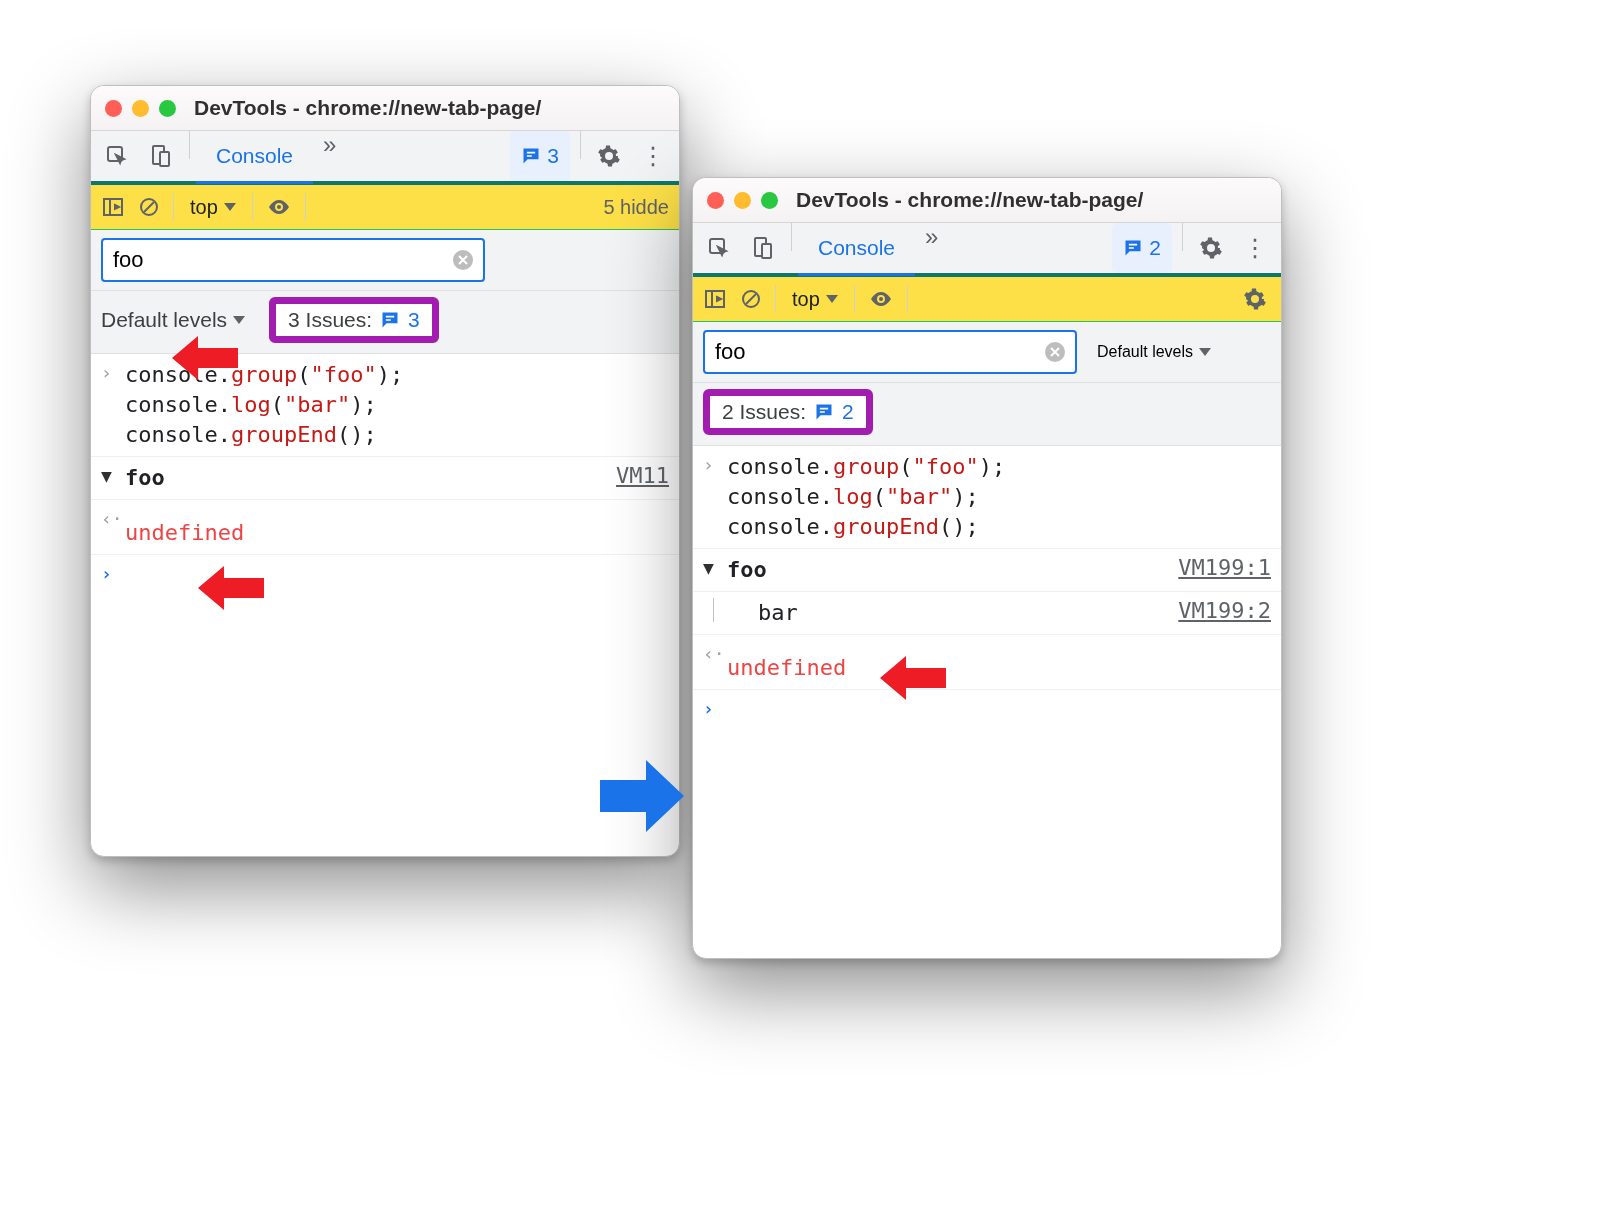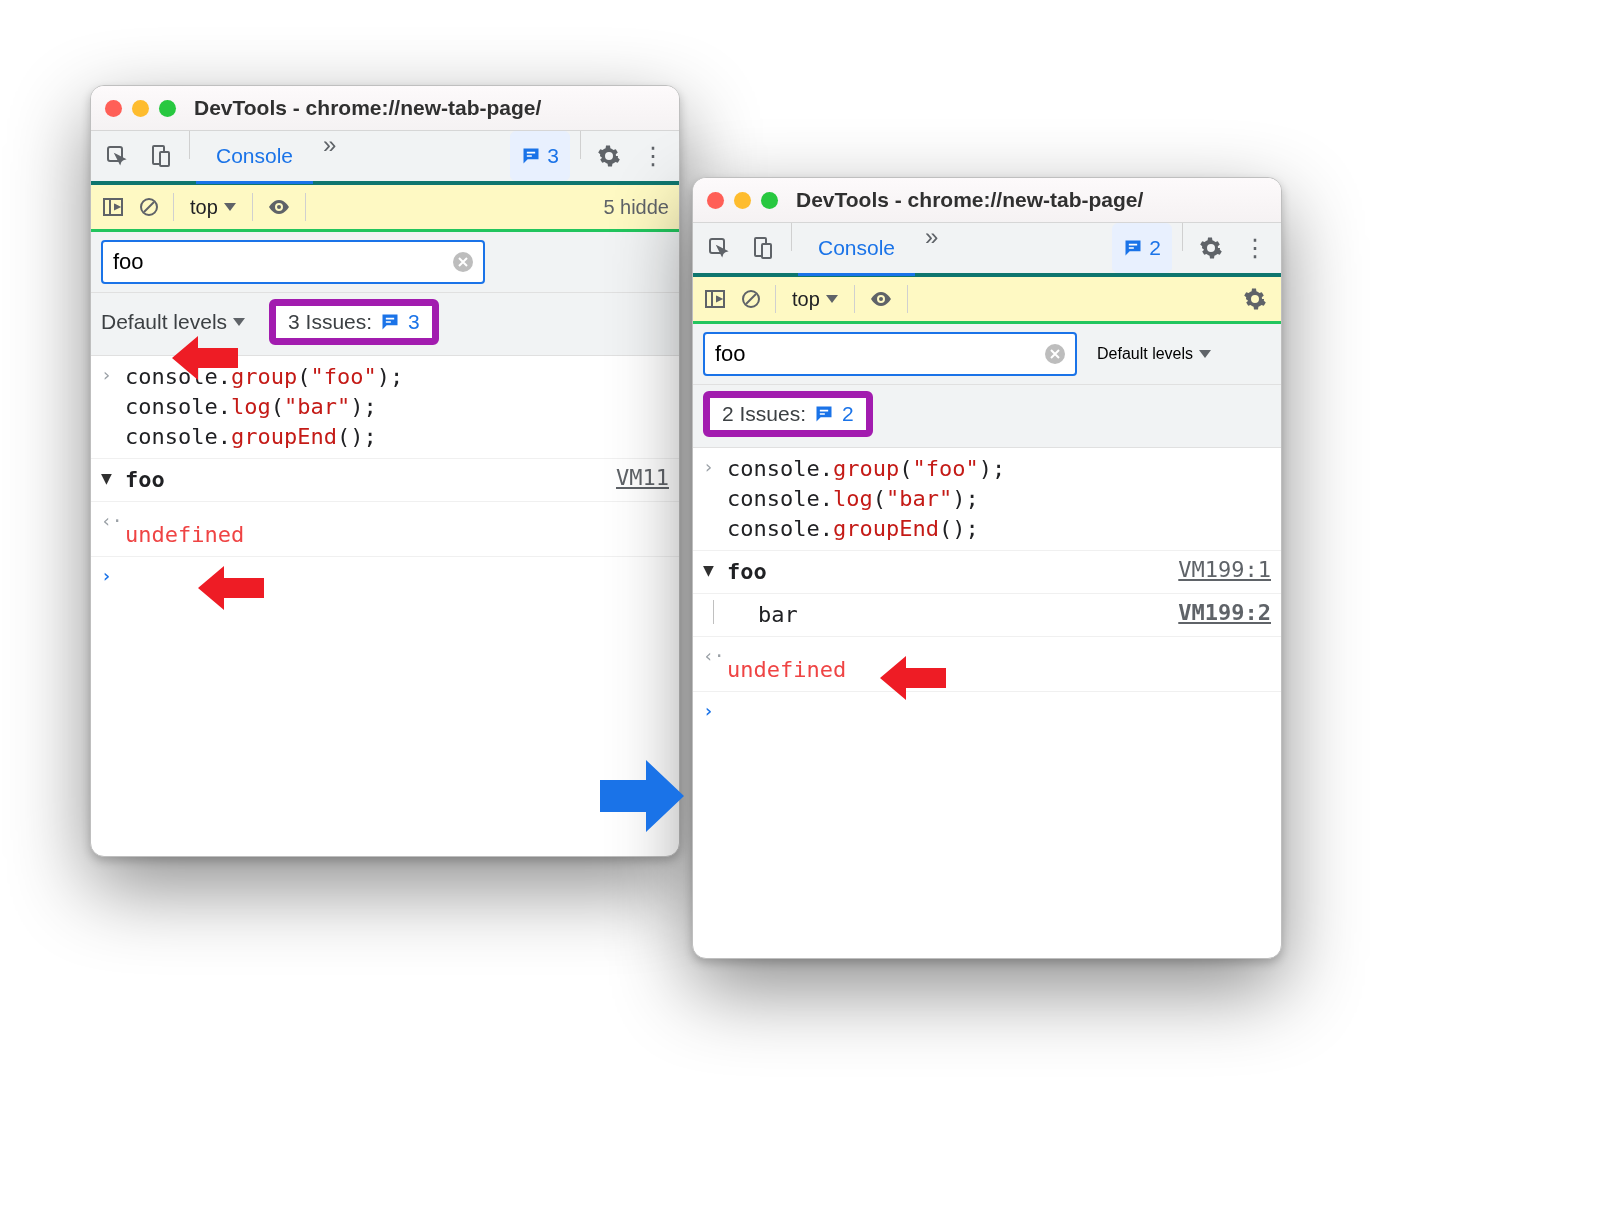--- a/index.html
+++ b/index.html
@@ -16,21 +16,21 @@
   .ttext{margin-left:8px;font-size:21px;font-weight:700;color:#303030;}
 
   .toolbar{height:50px;display:flex;border-bottom:4px solid #0f766e;background:#f1f3f4;padding:0 4px;}
   .tbtn{width:44px;height:50px;display:flex;align-items:center;justify-content:center;color:#5f6368;}
   .tbtn svg{width:24px;height:24px;}
   .tab{height:50px;display:flex;align-items:center;padding:0 20px;font-size:21px;color:#1a73e8;border-bottom:3px solid #1a73e8;font-weight:500;}
   .chev{font-size:24px;color:#5f6368;padding:0 10px;}
   .spacer{flex:1;}
   .badge{display:flex;align-items:center;gap:6px;background:#e8f0fe;border:1px solid #e8f0fe;border-radius:6px;padding:2px 10px;color:#1a73e8;font-size:21px;margin-right:4px;}
 
-  .ctoolbar{height:44px;display:flex;align-items:center;border-bottom:3px solid #22c55e;background:#fef9c3;padding:0 4px;font-size:20px;color:#202124;}
+  .ctoolbar{height:44px;display:flex;align-items:center;border-bottom:1px solid #22c55e;background:#fde047;padding:0 4px;font-size:20px;color:#202124;}
   .sep{width:1px;height:28px;background:#d0d0d0;margin:0 6px;}
   .drop{display:flex;align-items:center;gap:6px;padding:0 10px;}
   .tri{border-left:6px solid transparent;border-right:6px solid transparent;border-top:8px solid #5f6368;display:inline-block;}
 
   .filterbar{padding:8px 10px;border-bottom:1px solid #e0e0e0;background:#f1f3f4;display:flex;align-items:center;flex-wrap:wrap;gap:10px;}
   .filterinput{display:flex;align-items:center;border:2px solid #1a73e8;background:#fff;border-radius:4px;height:40px;width:380px;}
   .win-right .filterinput{width:370px;}
   .filterinput input{border:none;outline:none;font-size:22px;padding:0 10px;flex:1;font-family:inherit;background:transparent;}
   .clearx{width:24px;height:24px;margin-right:8px;color:#9aa0a6;}
 
@@ -285,21 +285,21 @@
 console.<span class="m">groupEnd</span>();</span>
     </div>
     <div class="row">
       <span class="caret d">▼</span>
       <span class="code ghead">foo</span>
       <span class="src">VM199:1</span>
     </div>
     <div class="row">
       <span class="indent"></span>
       <span class="code" style="padding-left:12px;">bar</span>
-      <span class="src" style="font-weight:700;">VM199:2</span>
+      <span class="src" style="font-weight:400;">VM199:2</span>
     </div>
     <div class="row">
       <span class="caret returnArrow">‹·</span>
       <span class="code und">undefined</span>
     </div>
     <div class="row" style="border-bottom:none;">
       <span class="caret prompt">›</span>
       <span class="code"> </span>
     </div>
   </div>

